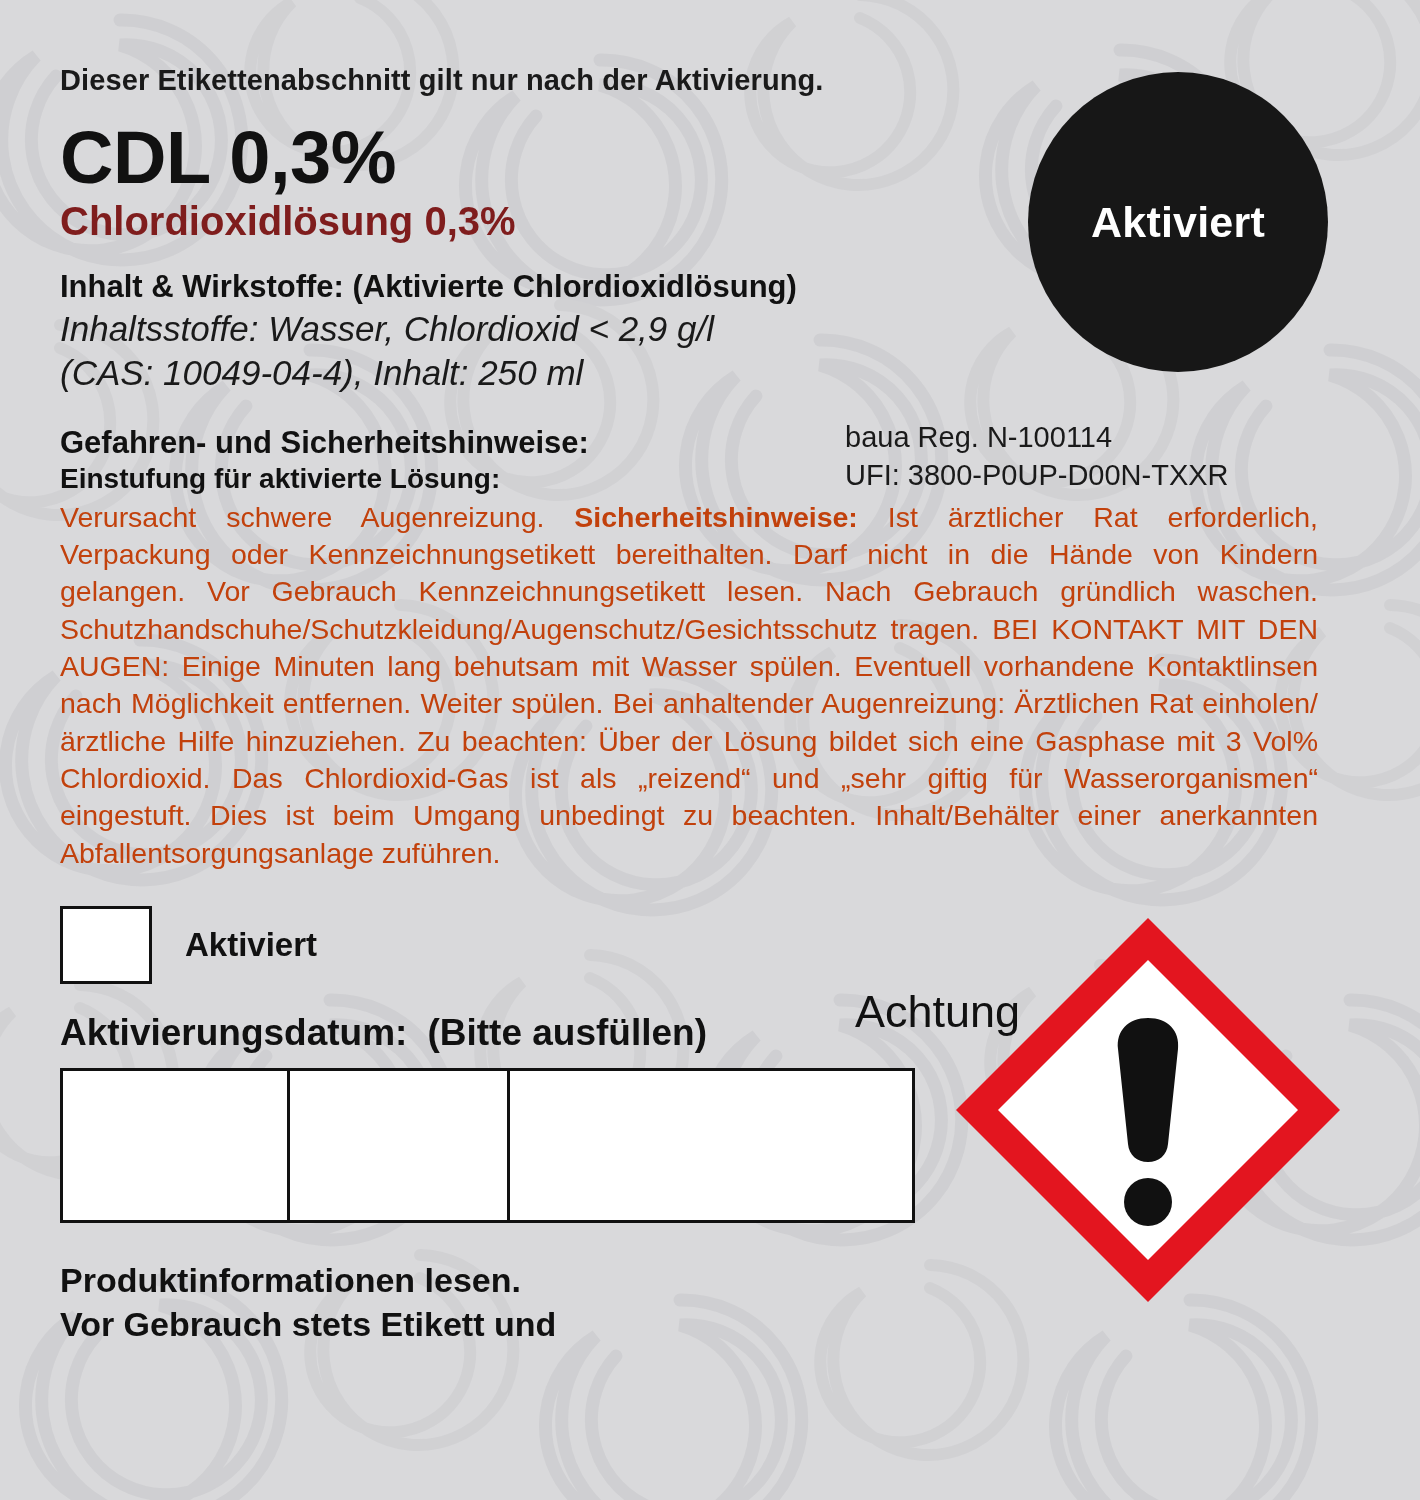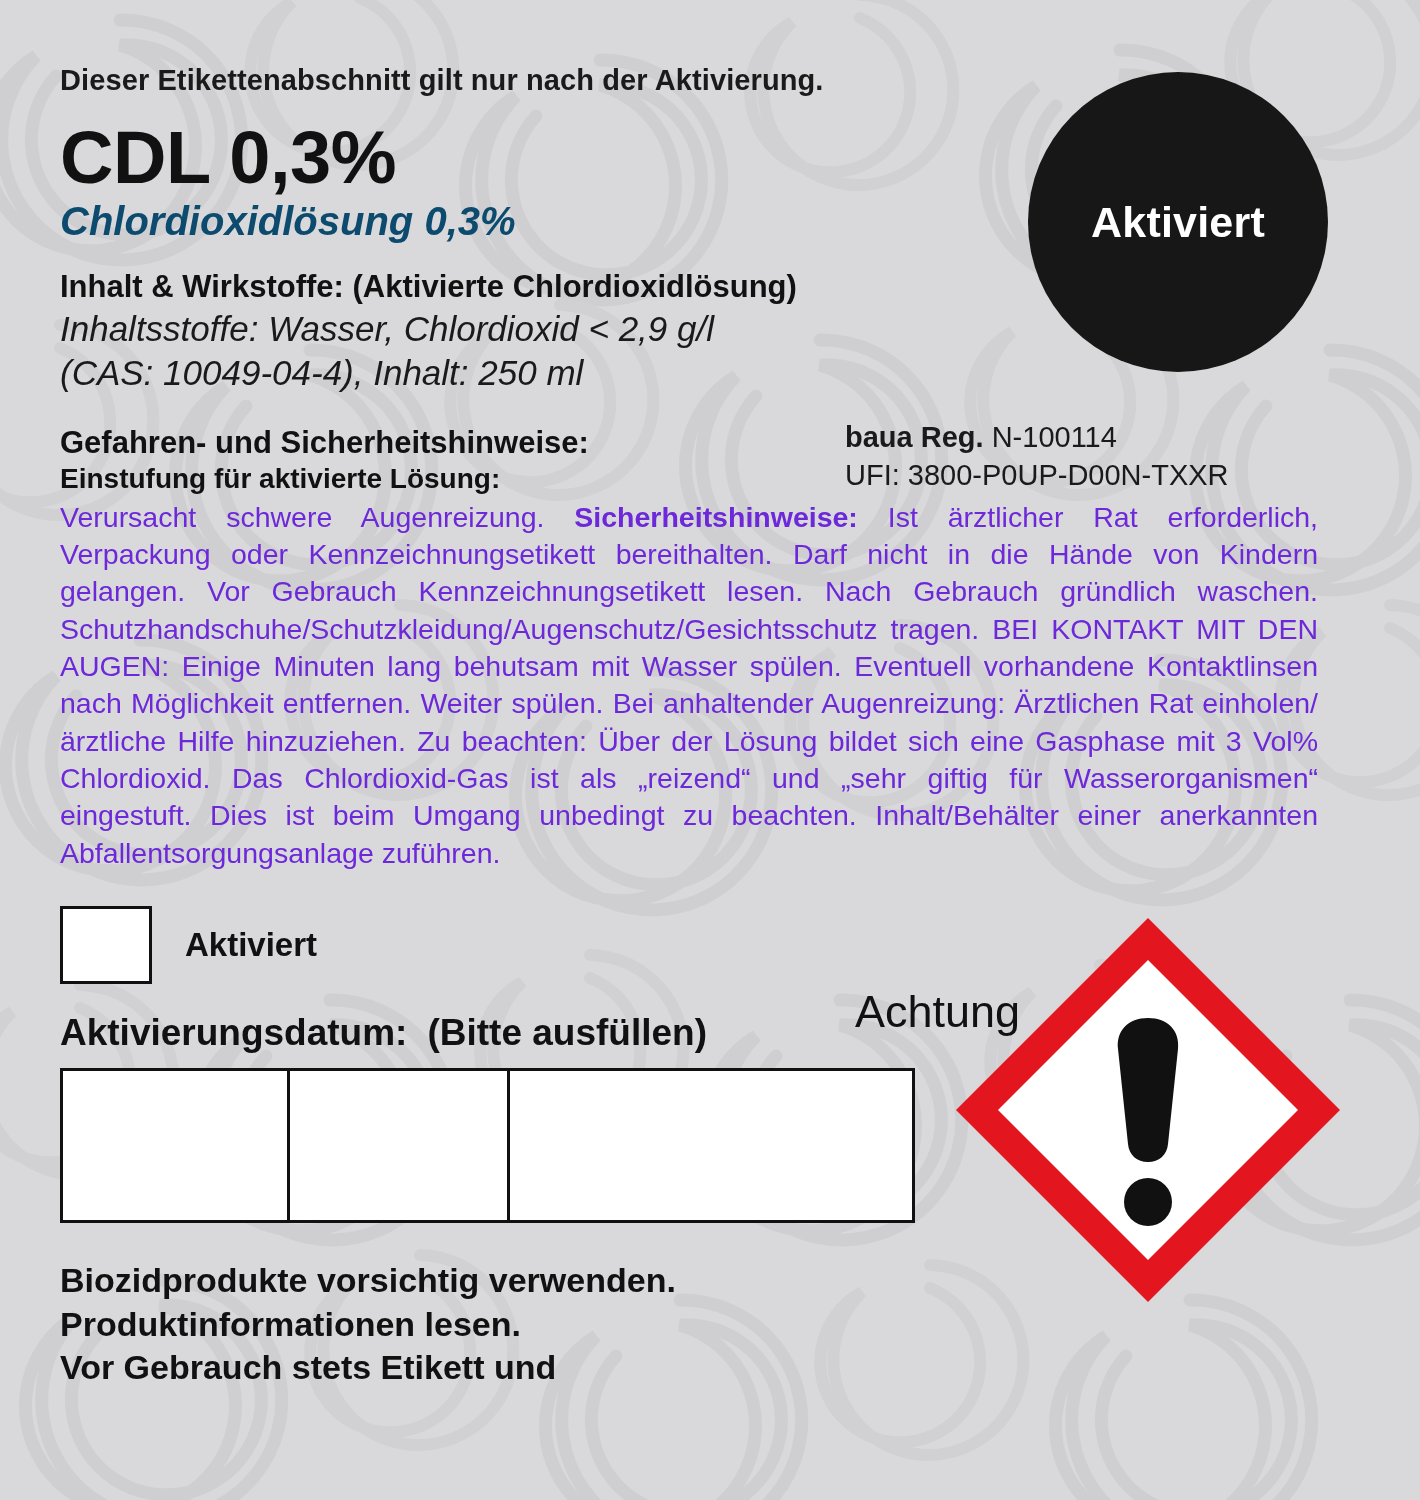--- a/index.html
+++ b/index.html
@@ -43,24 +43,23 @@
   .title {
     font-size: 74px;
     font-weight: bold;
     color: #111111;
     line-height: 0.95;
     margin: 0 0 6px 0;
     letter-spacing: -0.5px;
   }
   .subtitle {
     font-size: 40px;
-    color: #0c4a6e;
+    color: #7f1d1d;
     line-height: 1.1;
     margin: 0 0 26px 0;
-    font-style: italic;
   }
 
   .badge {
     position: absolute;
     top: 72px;
     right: 92px;
     width: 300px;
     height: 300px;
     border-radius: 50%;
     background: #171717;
@@ -97,38 +96,38 @@
     left: 845px;
     top: 418px;
     z-index: 4;
   }
   .reg-line {
     font-size: 29px;
     color: #1a1a1a;
     line-height: 1.32;
     white-space: nowrap;
   }
-  .reg-line b { font-weight: bold; }
+  .reg-line b { font-weight: normal; }
 
   .hazard-head {
     font-size: 31px;
     font-weight: bold;
     color: #111111;
     margin: 0 0 2px 0;
   }
   .class-head {
     font-size: 28px;
     font-weight: bold;
     color: #111111;
     margin: 0 0 4px 0;
   }
   .hazard-text {
     font-size: 28.5px;
     line-height: 1.31;
-    color: #6d28d9;
+    color: #c2410c;
     text-align: justify;
     text-justify: inter-word;
     margin: 0;
     width: 1258px;
   }
   .hazard-text b { font-weight: bold; }
 
   .check-row {
     display: flex;
     align-items: center;
@@ -291,21 +290,20 @@
       <span class="strong">Aktivierungsdatum:</span><span class="hint">(Bitte ausfüllen)</span>
     </div>
 
     <div class="date-boxes">
       <div class="date-cell c1"></div>
       <div class="date-cell c2"></div>
       <div class="date-cell c3"></div>
     </div>
 
     <div class="footer">
-      <div>Biozidprodukte vorsichtig verwenden.</div>
       <div>Produktinformationen lesen.</div>
       <div>Vor Gebrauch stets Etikett und</div>
     </div>
 
   </div>
 
   <div class="attention">Achtung</div>
 
   <div class="ghs-wrap">
     <svg viewBox="0 0 400 400" width="400" height="400" aria-hidden="true">

